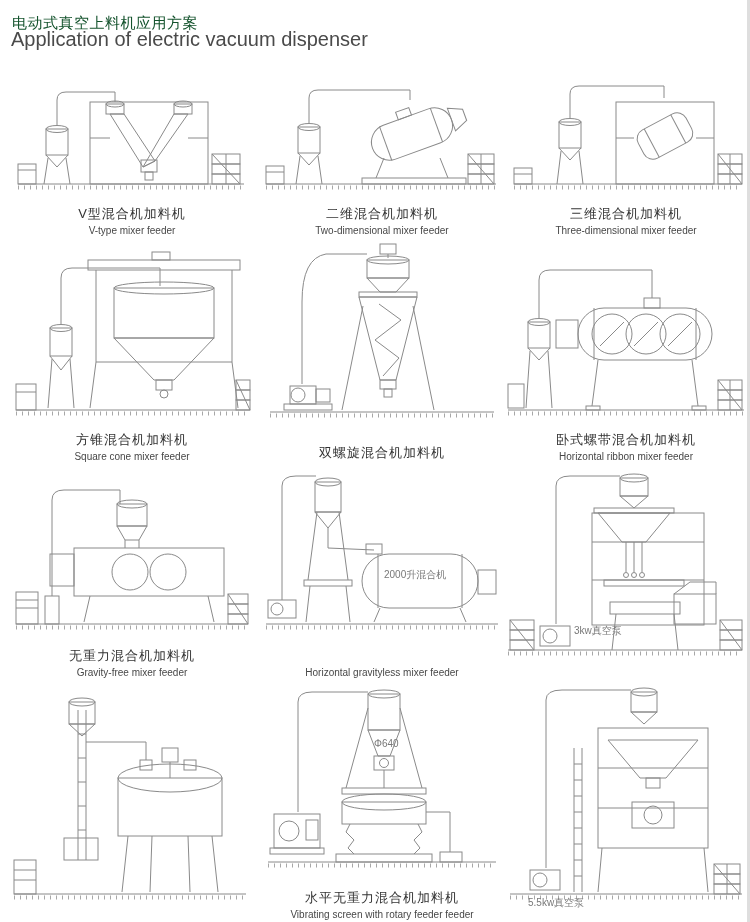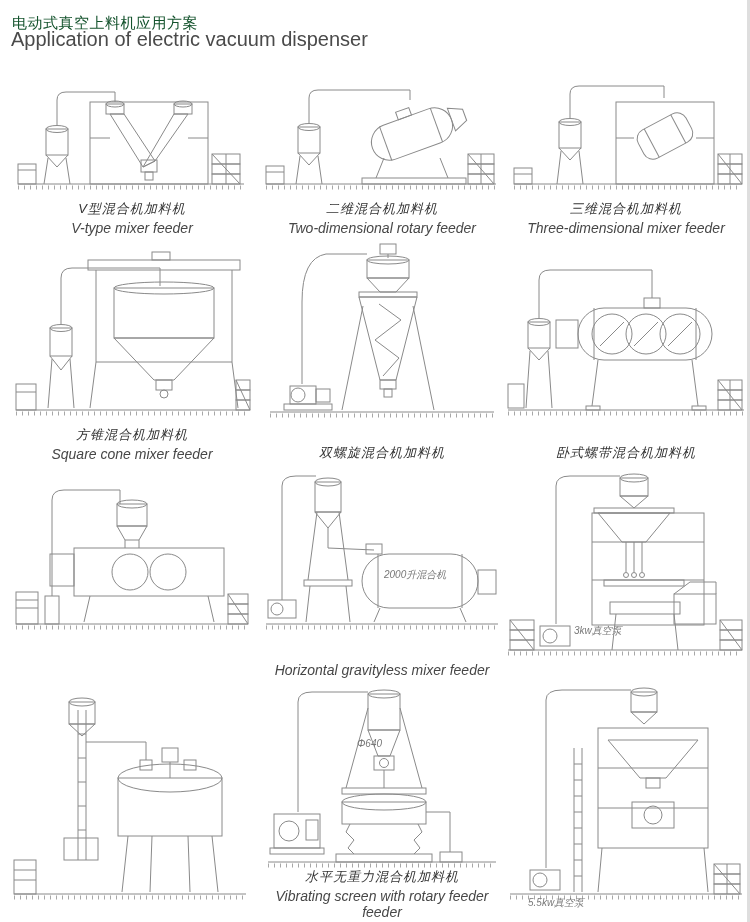--- a/index.html
+++ b/index.html
@@ -2,25 +2,25 @@
 <html><head>
 <meta charset="utf-8">
 <style>
   html,body{margin:0;padding:0;background:#ffffff;}
   .page{position:relative;width:750px;height:922px;background:#fff;overflow:hidden;
         font-family:"Liberation Sans","DejaVu Sans",sans-serif;}
   .title-cn{position:absolute;left:12px;top:14px;font-size:15px;font-weight:normal;color:#14532d;letter-spacing:.5px;}
   .title-en{position:absolute;left:11px;top:28px;font-size:20px;color:#4a4a4a;}
   .scan-edge{position:absolute;right:0;top:0;width:3px;height:100%;background:#dedede;}
   .cell{position:absolute;}
-  figure{margin:0;width:100%;height:100%;position:relative;font-style:italic;}
+  figure{margin:0;width:100%;height:100%;position:relative;}
   .cell svg{display:block;margin:0 auto;}
   figcaption{position:absolute;left:0;right:0;bottom:2px;text-align:center;}
   .cap-cn{font-size:13px;color:#333;letter-spacing:1px;}
-  .cap-en{font-size:14px;color:#474747;margin-top:2px;}
+  .cap-en{font-size:10px;color:#474747;margin-top:2px;}
   .mlabel{position:absolute;font-size:10px;color:#787878;white-space:nowrap;}
   .diagram *{stroke:#8a8a8a;fill:none;stroke-width:1;stroke-linecap:butt;stroke-linejoin:miter;}
   .diagram .hatch{stroke-width:4;stroke-dasharray:1 5;opacity:.75;}
 </style>
 </head>
 <body>
 
 <div class="page">
   <div class="title-cn">电动式真空上料机应用方案</div>
   <div class="title-en">Application of electric vacuum dispenser</div>
@@ -91,21 +91,21 @@
             <rect x="206" y="92" width="26" height="10"></rect>
             <rect x="206" y="102" width="26" height="10"></rect>
             <line x1="219" y1="82" x2="219" y2="112"></line>
             <line x1="206" y1="82" x2="232" y2="112"></line>
           </g>
         <line x1="4" y1="112" x2="234" y2="112"></line>
           <line class="hatch" x1="4" y1="115.5" x2="234" y2="115.5"></line>
       </svg>
       <figcaption>
         <div class="cap-cn">二维混合机加料机</div>
-        <div class="cap-en">Two-dimensional rotary feeder</div>
+        <div class="cap-en">Two-dimensional mixer feeder</div>
       </figcaption>
     </figure>
   </div>
 
   <div class="cell" style="left:506px;top:72px;width:240px;height:166px">
     <figure>
       <svg class="diagram" width="240" height="130" viewBox="0 0 240 130">
         <rect x="8" y="96" width="18" height="16"></rect>
           <line x1="8" y1="102" x2="26" y2="102"></line>
         <ellipse cx="64" cy="50" rx="11" ry="3.5"></ellipse>
@@ -237,20 +237,21 @@
             <rect x="212" y="148" width="24" height="10"></rect>
             <rect x="212" y="158" width="24" height="10"></rect>
             <line x1="224" y1="138" x2="224" y2="168"></line>
             <line x1="212" y1="138" x2="236" y2="168"></line>
           </g>
         <line x1="2" y1="168" x2="238" y2="168"></line>
           <line class="hatch" x1="2" y1="171.5" x2="238" y2="171.5"></line>
       </svg>
       <figcaption>
         <div class="cap-cn">卧式螺带混合机加料机</div>
+        <div class="cap-en">Horizontal ribbon mixer feeder</div>
       </figcaption>
     </figure>
   </div>
 
   <div class="cell" style="left:4px;top:468px;width:256px;height:212px">
     <figure>
       <svg class="diagram" width="240" height="176" viewBox="0 0 240 176">
         <rect x="4" y="124" width="22" height="32"></rect>
           <line x1="4" y1="132" x2="26" y2="132"></line>
           <line x1="4" y1="140" x2="26" y2="140"></line>
@@ -270,20 +271,24 @@
           <line x1="196" y1="128" x2="202" y2="154"></line>
         <g>
             <rect x="216" y="126" width="20" height="10"></rect>
             <rect x="216" y="136" width="20" height="10"></rect>
             <rect x="216" y="146" width="20" height="10"></rect>
             <line x1="216" y1="126" x2="236" y2="156"></line>
           </g>
         <line x1="4" y1="156" x2="236" y2="156"></line>
           <line class="hatch" x1="4" y1="159.5" x2="236" y2="159.5"></line>
       </svg>
+      <figcaption>
+        <div class="cap-cn">无重力混合机加料机</div>
+        <div class="cap-en">Gravity-free mixer feeder</div>
+      </figcaption>
     </figure>
   </div>
 
   <div class="cell" style="left:262px;top:468px;width:240px;height:212px">
     <figure>
       <svg class="diagram" width="240" height="176" viewBox="0 0 240 176">
         <rect x="6" y="132" width="28" height="18"></rect>
           <circle cx="15" cy="141" r="6"></circle>
         <path d="M20 132 V18 Q20 8 34 8 H54"></path>
         <ellipse cx="66" cy="14" rx="13" ry="4"></ellipse>
@@ -414,21 +419,21 @@
           <rect x="80" y="118" width="84" height="22"></rect>
         <polyline points="88,140 84,148 92,156 86,164 92,170"></polyline>
         <polyline points="156,140 160,148 152,156 158,164 152,170"></polyline>
         <rect x="74" y="170" width="96" height="8"></rect>
         <line x1="164" y1="128" x2="188" y2="128"></line>
           <line x1="188" y1="128" x2="188" y2="168"></line>
         <rect x="178" y="168" width="22" height="10"></rect>
         <line x1="6" y1="178" x2="234" y2="178"></line>
           <line class="hatch" x1="6" y1="181.5" x2="234" y2="181.5"></line>
       </svg>
-      <div class="mlabel" style="left:95px;top:54px">Φ640</div>
+      <div class="mlabel" style="left:112px;top:54px">Φ640</div>
       <figcaption>
         <div class="cap-cn">水平无重力混合机加料机</div>
         <div class="cap-en">Vibrating screen with rotary feeder feeder</div>
       </figcaption>
     </figure>
   </div>
 
   <div class="cell" style="left:506px;top:684px;width:240px;height:238px">
     <figure>
       <svg class="diagram" width="240" height="238" viewBox="0 0 240 238">

